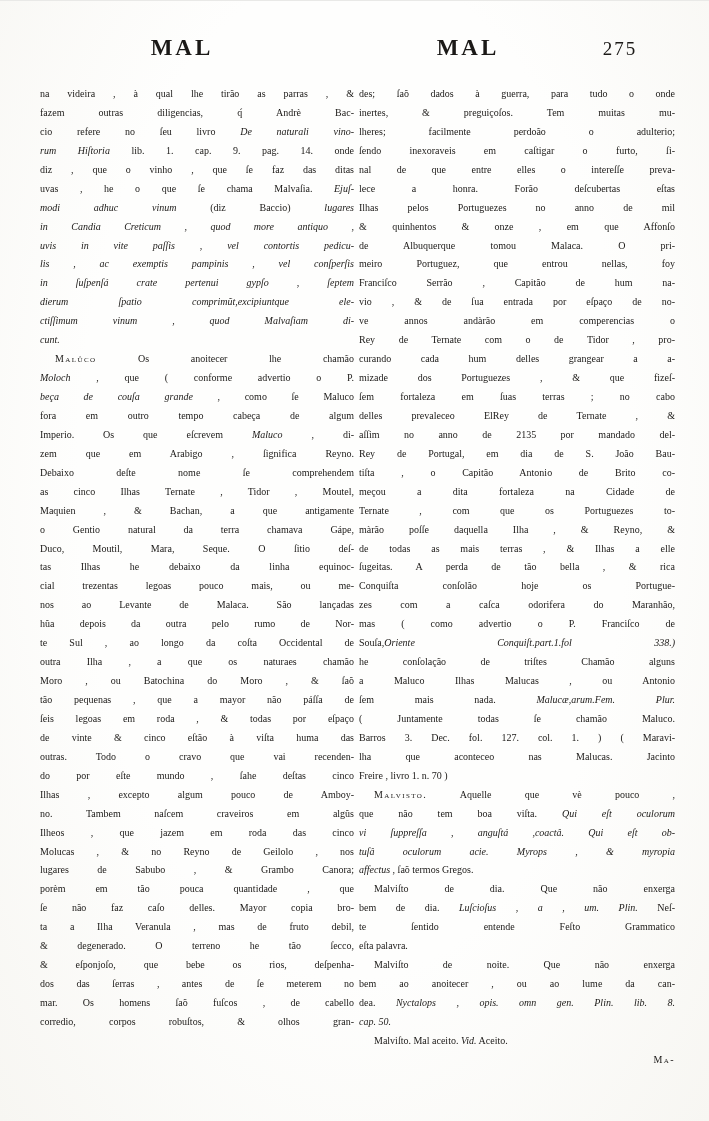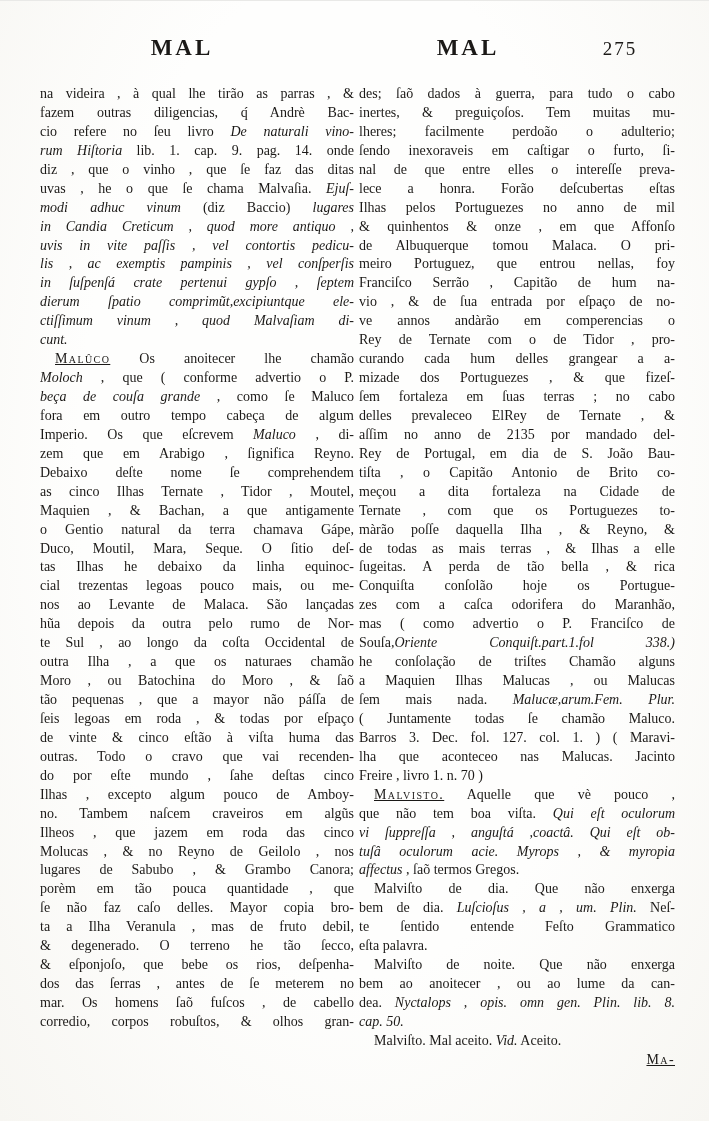--- a/index.html
+++ b/index.html
@@ -20,34 +20,34 @@
     font-weight:bold; font-size:23px; letter-spacing:3px;
   }
   .head-title.left  { left:137px; width:90px; }
   .head-title.right { left:423px; width:90px; }
   .page-number {
     position:absolute; top:3px; left:585px; width:70px;
     text-align:center; font-size:19px; font-weight:normal; letter-spacing:2px;
   }
   .col {
     position:absolute; top:84px;
-    font-size:14px; line-height:18.95px;
+    font-size:10px; line-height:18.95px;
   }
   .col.left  { left:40px;  width:314px; }
   .col.right { left:359px; width:316px; }
   .line {
     height:18.95px; overflow:hidden;
     text-align:justify; text-align-last:justify;
   }
   .line.end   { text-align-last:left; }
   .line.right { text-align-last:right; }
   .line.indent { text-indent:15px; }
   .r  { font-style:normal; }
   .i  { font-style:italic; }
-  .sc { font-variant:small-caps; letter-spacing:1.4px;text-decoration:underline; }
+  .sc { font-variant:small-caps; letter-spacing:1.4px; }
 </style>
 </head>
 <body>
 
 <div class="page">
   <div class="running-head">
     <div class="head-title left">MAL</div>
     <div class="head-title right">MAL</div>
     <div class="page-number">275</div>
   </div>
@@ -97,21 +97,21 @@
       <div class="line"><span class="r">porèm em tão pouca quantidade , que</span></div>
       <div class="line"><span class="r">ſe não faz caſo delles. Mayor copia bro-</span></div>
       <div class="line"><span class="r">ta a Ilha Veranula , mas de fruto debil,</span></div>
       <div class="line"><span class="r">&amp; degenerado. O terreno he tão ſecco,</span></div>
       <div class="line"><span class="r">&amp; eſponjoſo, que bebe os rios, deſpenha-</span></div>
       <div class="line"><span class="r">dos das ſerras , antes de ſe meterem no</span></div>
       <div class="line"><span class="r">mar. Os homens ſaõ fuſcos , de cabello</span></div>
       <div class="line"><span class="r">corredio, corpos robuſtos, &amp; olhos gran-</span></div>
     </div>
   <div class="col right">
-      <div class="line"><span class="r">des; ſaõ dados à guerra, para tudo o cabo</span></div>
+      <div class="line"><span class="r">des; ſaõ dados à guerra, para tudo o onde</span></div>
       <div class="line"><span class="r">inertes, &amp; preguiçoſos. Tem muitas mu-</span></div>
       <div class="line"><span class="r">lheres; facilmente perdoão o adulterio;</span></div>
       <div class="line"><span class="r">ſendo inexoraveis em caſtigar o furto, ſi-</span></div>
       <div class="line"><span class="r">nal de que entre elles o intereſſe preva-</span></div>
       <div class="line"><span class="r">lece a honra. Forão deſcubertas eſtas</span></div>
       <div class="line"><span class="r">Ilhas pelos Portuguezes no anno de mil</span></div>
       <div class="line"><span class="r">&amp; quinhentos &amp; onze , em que Affonſo</span></div>
       <div class="line"><span class="r">de Albuquerque tomou Malaca. O pri-</span></div>
       <div class="line"><span class="r">meiro Portuguez, que entrou nellas, foy</span></div>
       <div class="line"><span class="r">Franciſco Serrão , Capitão de hum na-</span></div>
@@ -128,21 +128,21 @@
       <div class="line"><span class="r">meçou a dita fortaleza na Cidade de</span></div>
       <div class="line"><span class="r">Ternate , com que os Portuguezes to-</span></div>
       <div class="line"><span class="r">màrão poſſe daquella Ilha , &amp; Reyno, &amp;</span></div>
       <div class="line"><span class="r">de todas as mais terras , &amp; Ilhas a elle</span></div>
       <div class="line"><span class="r">ſugeitas.  A perda de tão bella , &amp; rica</span></div>
       <div class="line"><span class="r">Conquiſta conſolão hoje os Portugue-</span></div>
       <div class="line"><span class="r">zes com a caſca odorifera do Maranhão,</span></div>
       <div class="line"><span class="r">mas ( como advertio o P. Franciſco de</span></div>
       <div class="line"><span class="r">Souſa,</span><span class="i">Oriente Conquiſt.part.1.fol 338.)</span></div>
       <div class="line"><span class="r">he conſolação de triſtes Chamão alguns</span></div>
-      <div class="line"><span class="r">a Maquien Ilhas Malucas , ou Malucas</span></div>
+      <div class="line"><span class="r">a Maluco Ilhas Malucas , ou Antonio</span></div>
       <div class="line"><span class="r">ſem mais nada. </span><span class="i">Malucæ,arum.Fem. Plur.</span></div>
       <div class="line"><span class="r">( Juntamente todas ſe chamão Maluco.</span></div>
       <div class="line"><span class="r">Barros 3. Dec. fol. 127. col. 1. ) ( Maravi-</span></div>
       <div class="line"><span class="r">lha que aconteceo nas Malucas. Jacinto</span></div>
       <div class="line end"><span class="r">Freire , livro 1. n. 70 )</span></div>
       <div class="line indent"><span class="sc">Malvisto.</span><span class="r">  Aquelle que vè pouco ,</span></div>
       <div class="line"><span class="r">que não tem boa viſta. </span><span class="i">Qui eſt oculorum</span></div>
       <div class="line"><span class="i">vi ſuppreſſa , anguſtá ,coactâ. Qui eſt ob-</span></div>
       <div class="line"><span class="i">tuſâ oculorum acie. Myrops , &amp; myropia</span></div>
       <div class="line end"><span class="i">affectus</span><span class="r"> , ſaõ termos Gregos.</span></div>

